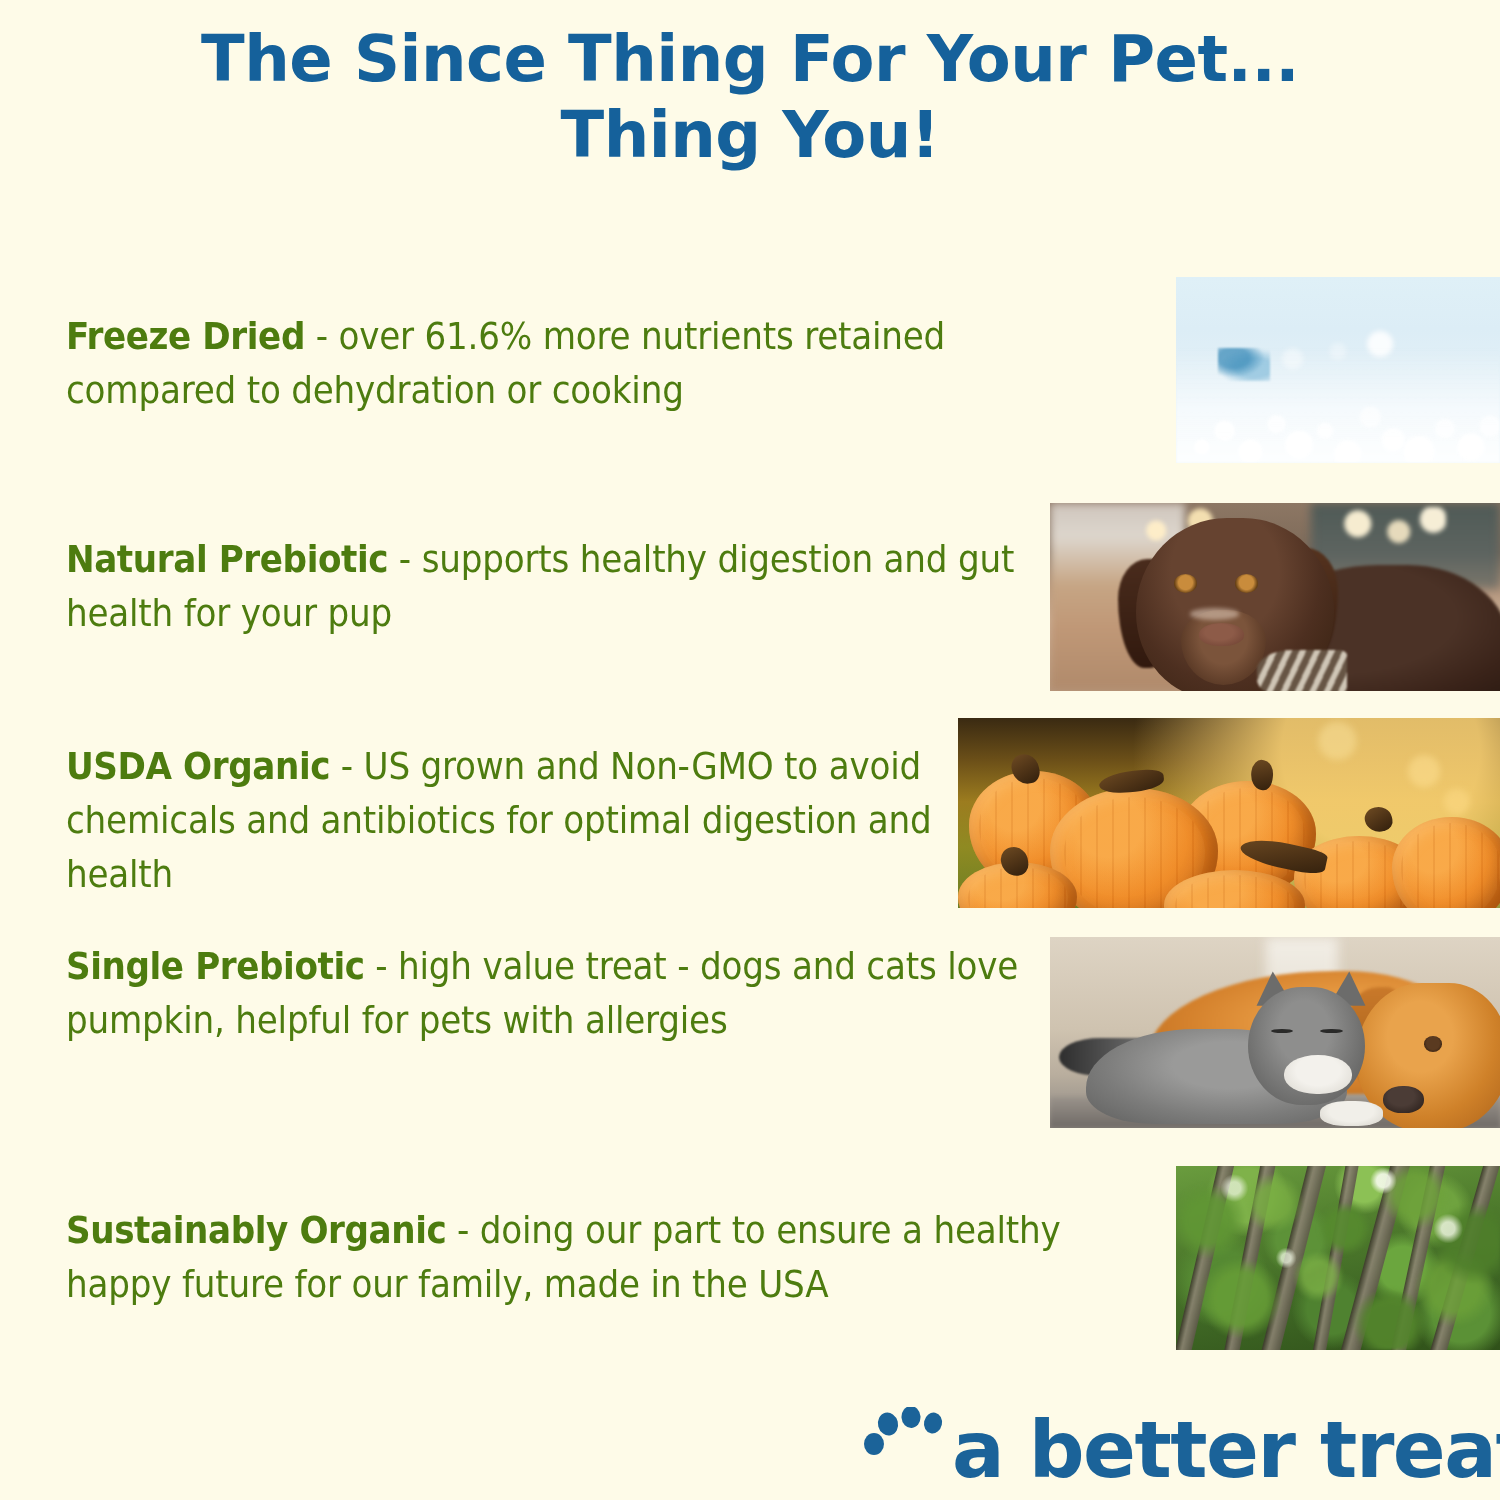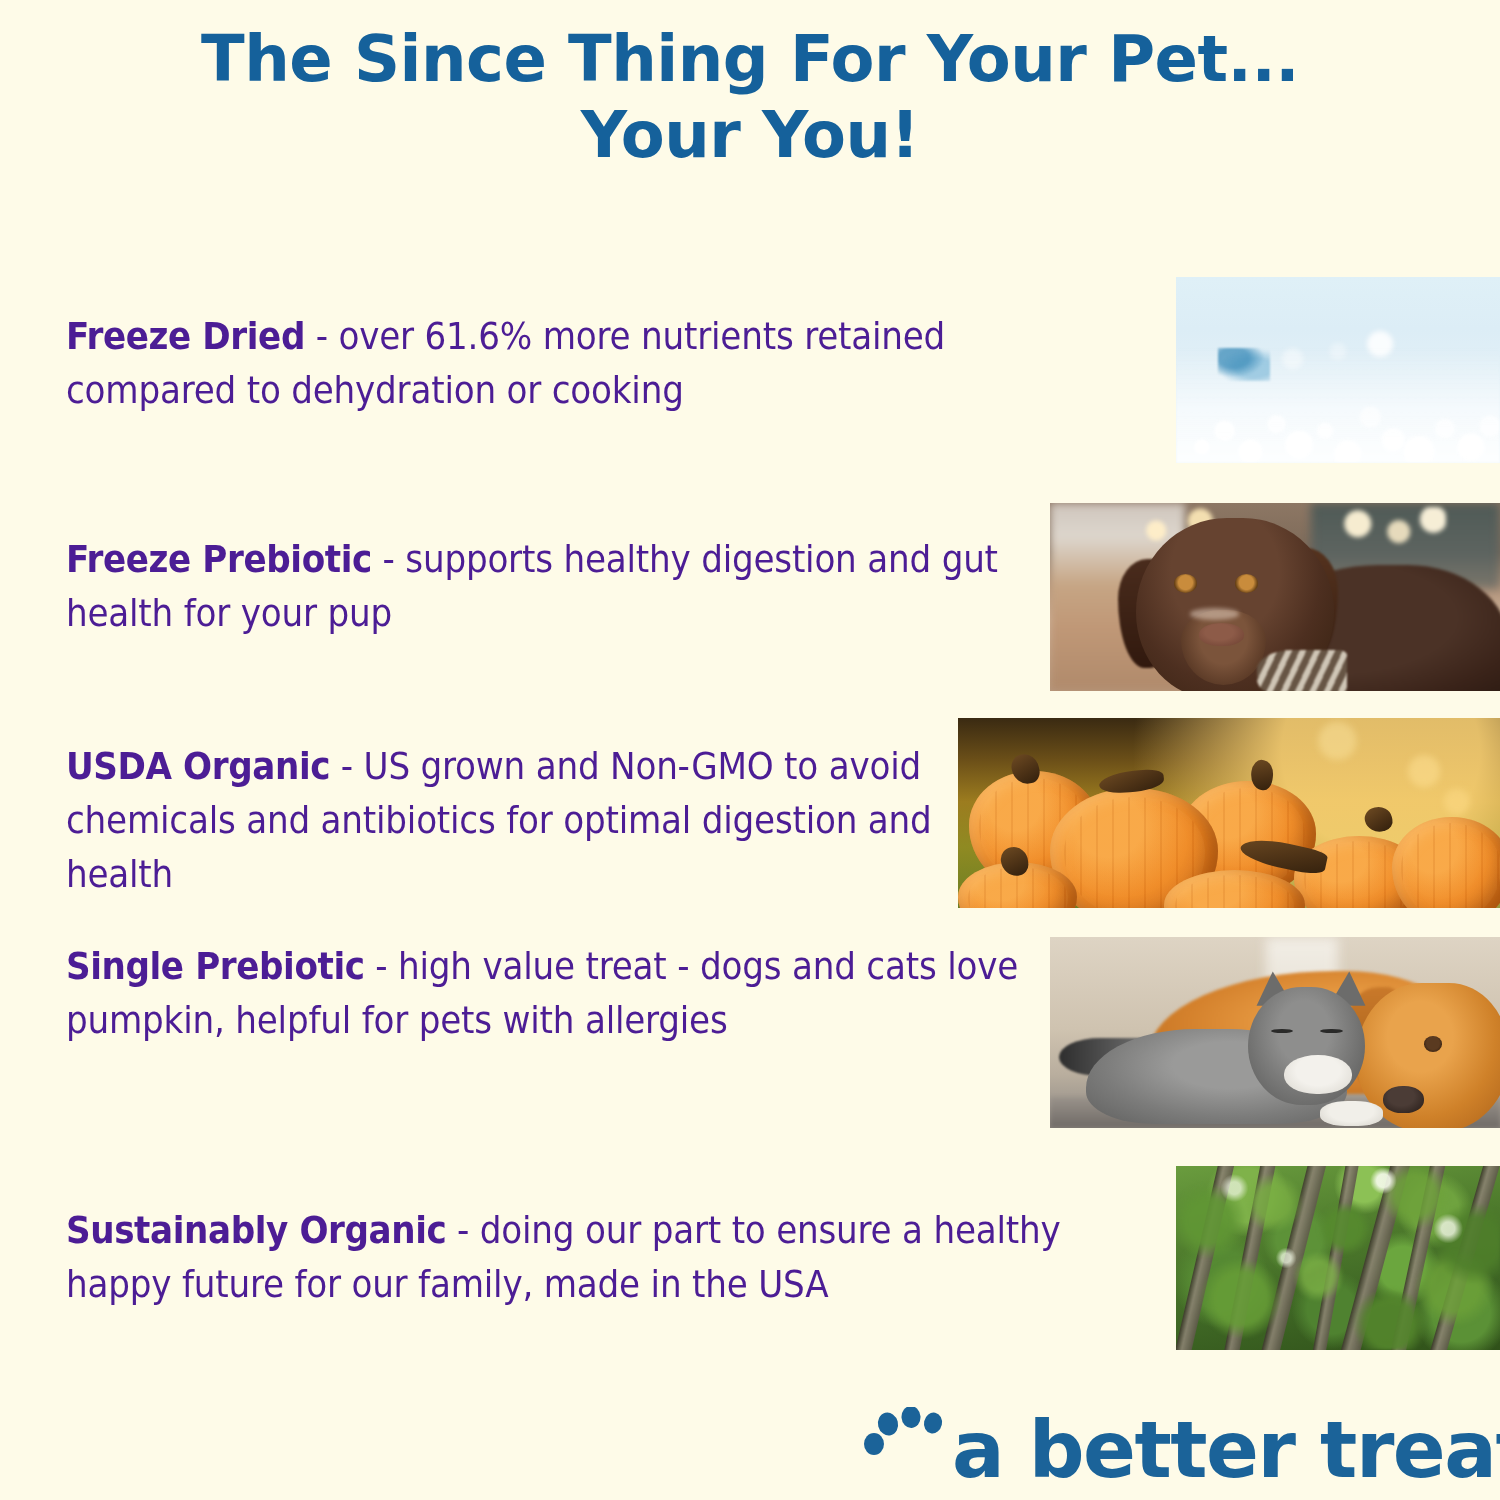--- a/index.html
+++ b/index.html
@@ -35,21 +35,21 @@
     letter-spacing: -0.5px;
   }
   #headline .line {
     display: block;
     white-space: pre;
   }
 
   
   .feature-text {
     position: absolute;
-    color: #4c1d95;
+    color: #4d7c0f;
     font-family: "DejaVu Sans Condensed", "Liberation Sans Narrow", "Liberation Sans", sans-serif;
     font-size: 38px;
     line-height: 1.42;
     letter-spacing: -0.2px;
     -webkit-font-smoothing: antialiased;
   }
   .feature-text .lead {
     font-weight: bold;
     letter-spacing: -0.4px;
   }
@@ -399,26 +399,26 @@
     white-space: pre;
   }
 </style>
 </head>
 <body>
 
 <div id="page">
 
   <div id="headline">
     <span class="line">The Since Thing For Your Pet...</span>
-    <span class="line">Your You!</span>
+    <span class="line">Thing You!</span>
   </div>
 
   <div class="feature-text" id="feat-0"><span class="lead">Freeze Dried</span><span> - over 61.6% more nutrients retained compared to dehydration or cooking</span></div>
 
-  <div class="feature-text" id="feat-1"><span class="lead">Freeze Prebiotic</span><span> - supports healthy digestion and gut health for your pup</span></div>
+  <div class="feature-text" id="feat-1"><span class="lead">Natural Prebiotic</span><span> - supports healthy digestion and gut health for your pup</span></div>
 
   <div class="feature-text" id="feat-2"><span class="lead">USDA Organic</span><span> - US grown and Non-GMO to avoid chemicals and antibiotics for optimal digestion and health</span></div>
 
   <div class="feature-text" id="feat-3"><span class="lead">Single Prebiotic</span><span> - high value treat - dogs and cats love pumpkin, helpful for pets with allergies</span></div>
 
   <div class="feature-text" id="feat-4"><span class="lead">Sustainably Organic</span><span> - doing our part to ensure a healthy happy future for our family, made in the USA</span></div>
 
   <div class="photo" id="photo-frost" aria-label="Close-up of pale blue ice crystals and frost">
     <div class="sky"></div>
     <div class="bokeh"></div>

